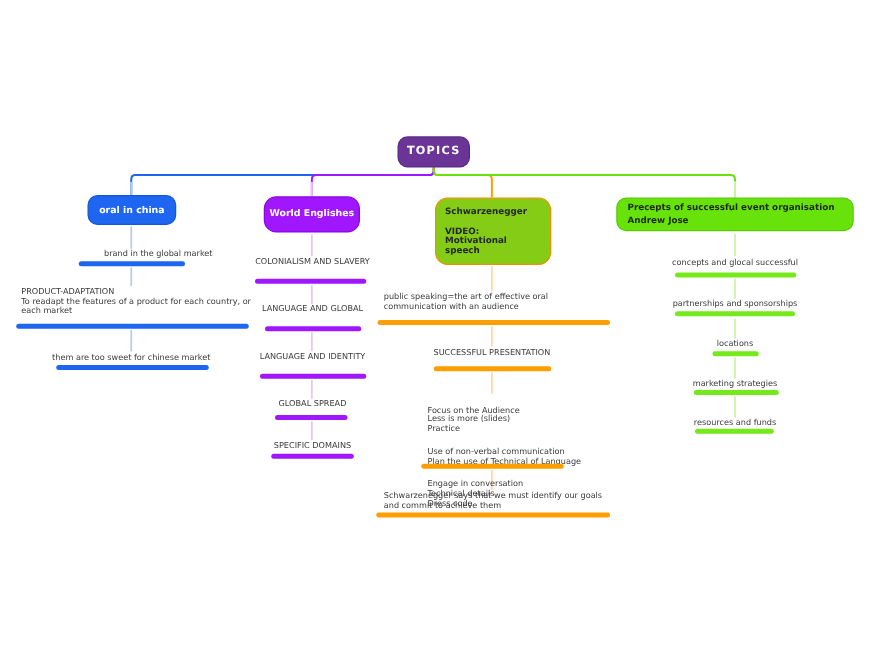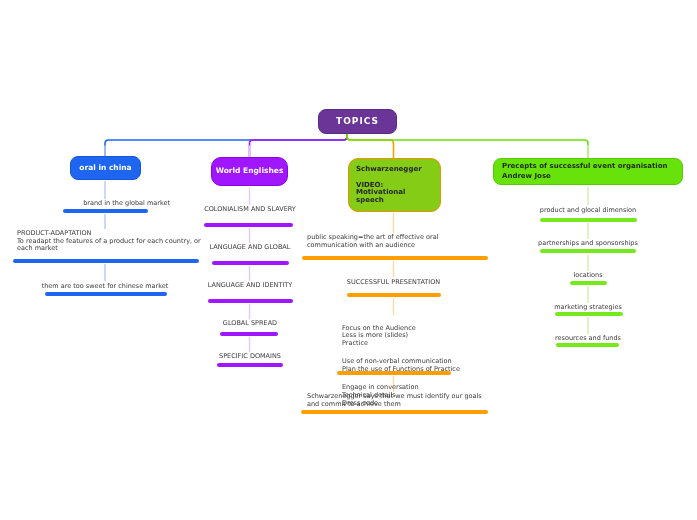--- a/index.html
+++ b/index.html
@@ -70,21 +70,21 @@
 
     <g stroke="#cdf3a2" stroke-width="1.4">
       <path d="M588,187 V205"></path>
         <path d="M588,223 V239"></path>
         <path d="M588,255 V271"></path>
       <path d="M588,286 V303"></path>
         <path d="M588,317 V334"></path>
     </g>
   </svg>
 
-  <div class="node node-root center" style="left:318px;top:109px;width:79px;height:25px;">
+  <div class="node node-root center" style="left:318px;top:109px;width:58px;height:25px;">
     <span>TOPICS</span>
   </div>
 
   <div class="node node-blue center" style="left:70px;top:156px;width:71px;height:24px;">
     <span>oral in china</span>
   </div>
   <div class="item-text center" style="left:40px;top:200px;width:130px;text-align:right;">brand in the global market</div>
   <div class="bar bar-blue" style="left:63px;top:209px;width:85px;"></div>
   <div class="item-text" style="left:17px;top:230px;width:186px;">PRODUCT-ADAPTATION
 To readapt the features of a product for each country, or each market</div>
@@ -114,34 +114,34 @@
   </div>
   <div class="item-text" style="left:307px;top:234px;width:180px;">public speaking=the art of effective oral communication with an audience</div>
   <div class="bar bar-orange" style="left:302px;top:256px;width:186px;"></div>
   <div class="item-text center" style="left:330px;top:279px;width:127px;">SUCCESSFUL PRESENTATION</div>
   <div class="bar bar-orange" style="left:347px;top:293px;width:94px;"></div>
   <div class="item-text" style="left:342px;top:317px;width:125px;">
     <div class="list-group">Focus on the Audience
 Less is more (slides)
 Practice</div>
     <div class="list-group">Use of non-verbal communication
-Plan the use of Functions of Practice</div>
+Plan the use of Technical of Language</div>
     <div class="list-group">Engage in conversation
 Technical details
 Dress code</div>
   </div>
   <div class="bar bar-orange" style="left:337px;top:371px;width:114px;"></div>
   <div class="item-text" style="left:307px;top:393px;width:185px;">Schwarzenegger says that we must identify our goals and commit to achieve them</div>
   <div class="bar bar-orange" style="left:301px;top:410px;width:187px;"></div>
 
   <div class="node node-green" style="left:493px;top:158px;width:190px;height:27px;">
     <span>Precepts of successful event organisation
 Andrew Jose</span>
   </div>
-  <div class="item-text center" style="left:523px;top:207px;width:130px;">product and glocal dimension</div>
+  <div class="item-text center" style="left:523px;top:207px;width:130px;">concepts and glocal successful</div>
   <div class="bar bar-green" style="left:540px;top:218px;width:97px;"></div>
   <div class="item-text center" style="left:523px;top:240px;width:130px;">partnerships and sponsorships</div>
   <div class="bar bar-green" style="left:540px;top:249px;width:96px;"></div>
   <div class="item-text center" style="left:523px;top:272px;width:130px;">locations</div>
   <div class="bar bar-green" style="left:570px;top:281px;width:37px;"></div>
   <div class="item-text center" style="left:523px;top:304px;width:130px;">marketing strategies</div>
   <div class="bar bar-green" style="left:555px;top:312px;width:68px;"></div>
   <div class="item-text center" style="left:523px;top:335px;width:130px;">resources and funds</div>
   <div class="bar bar-green" style="left:556px;top:343px;width:63px;"></div>
 

